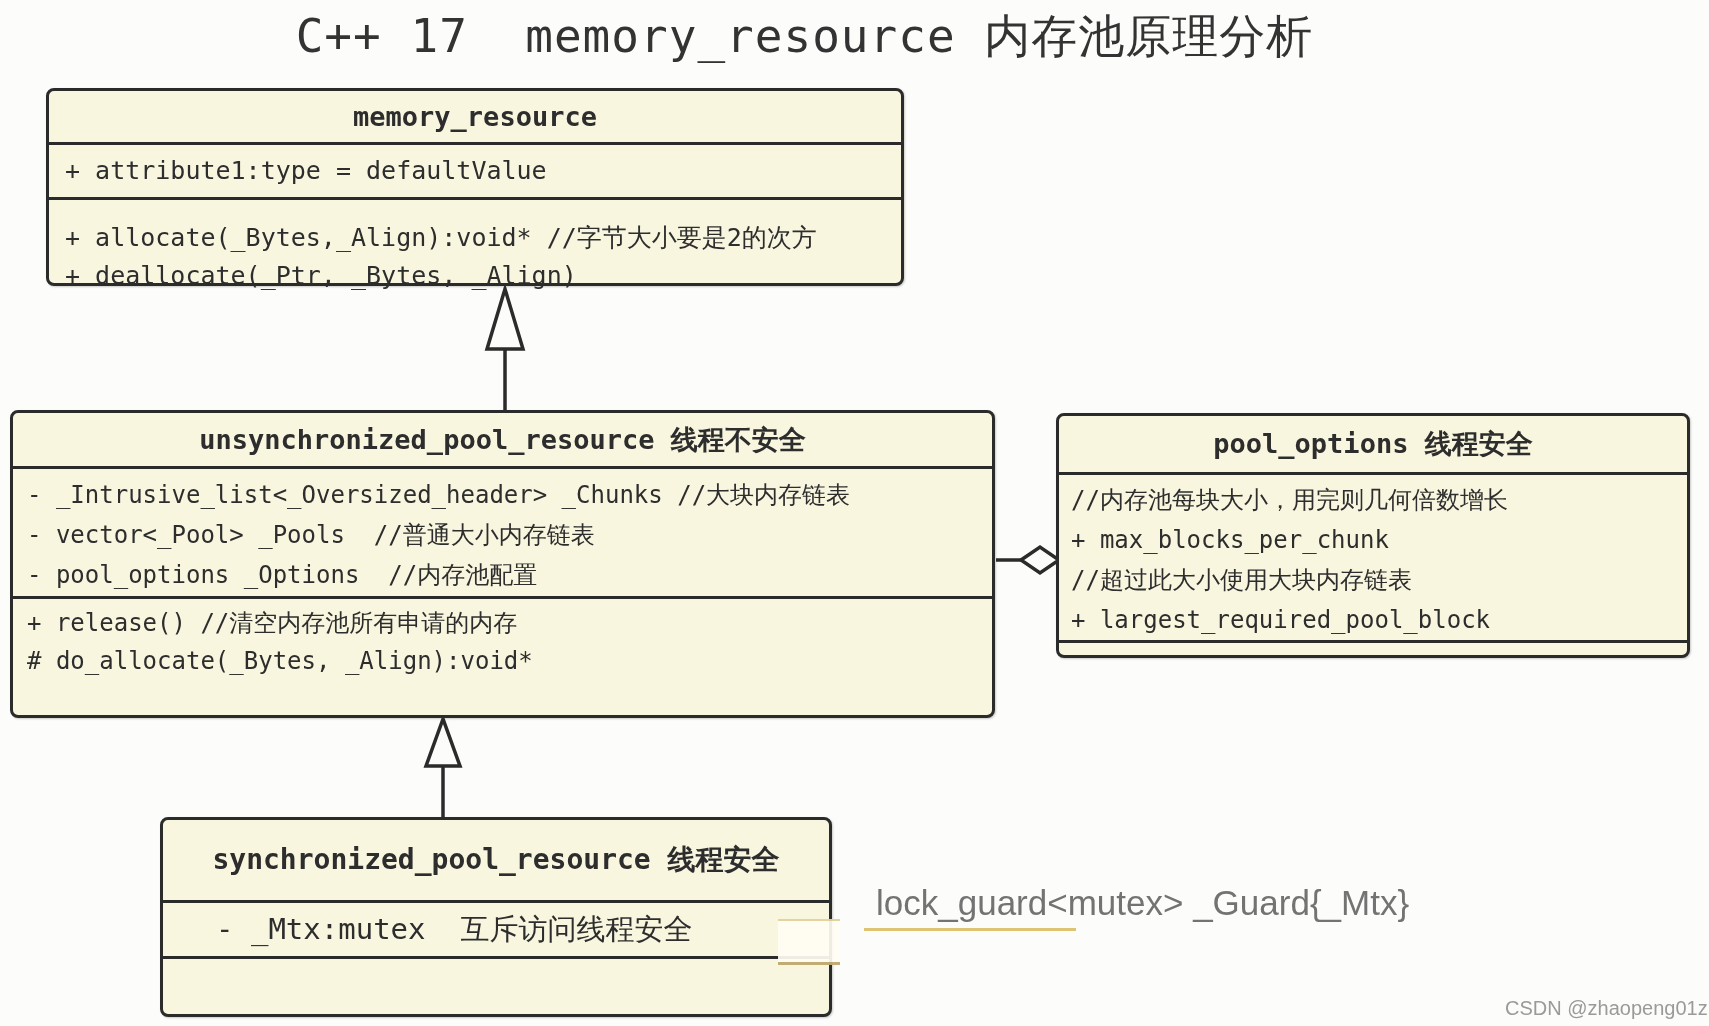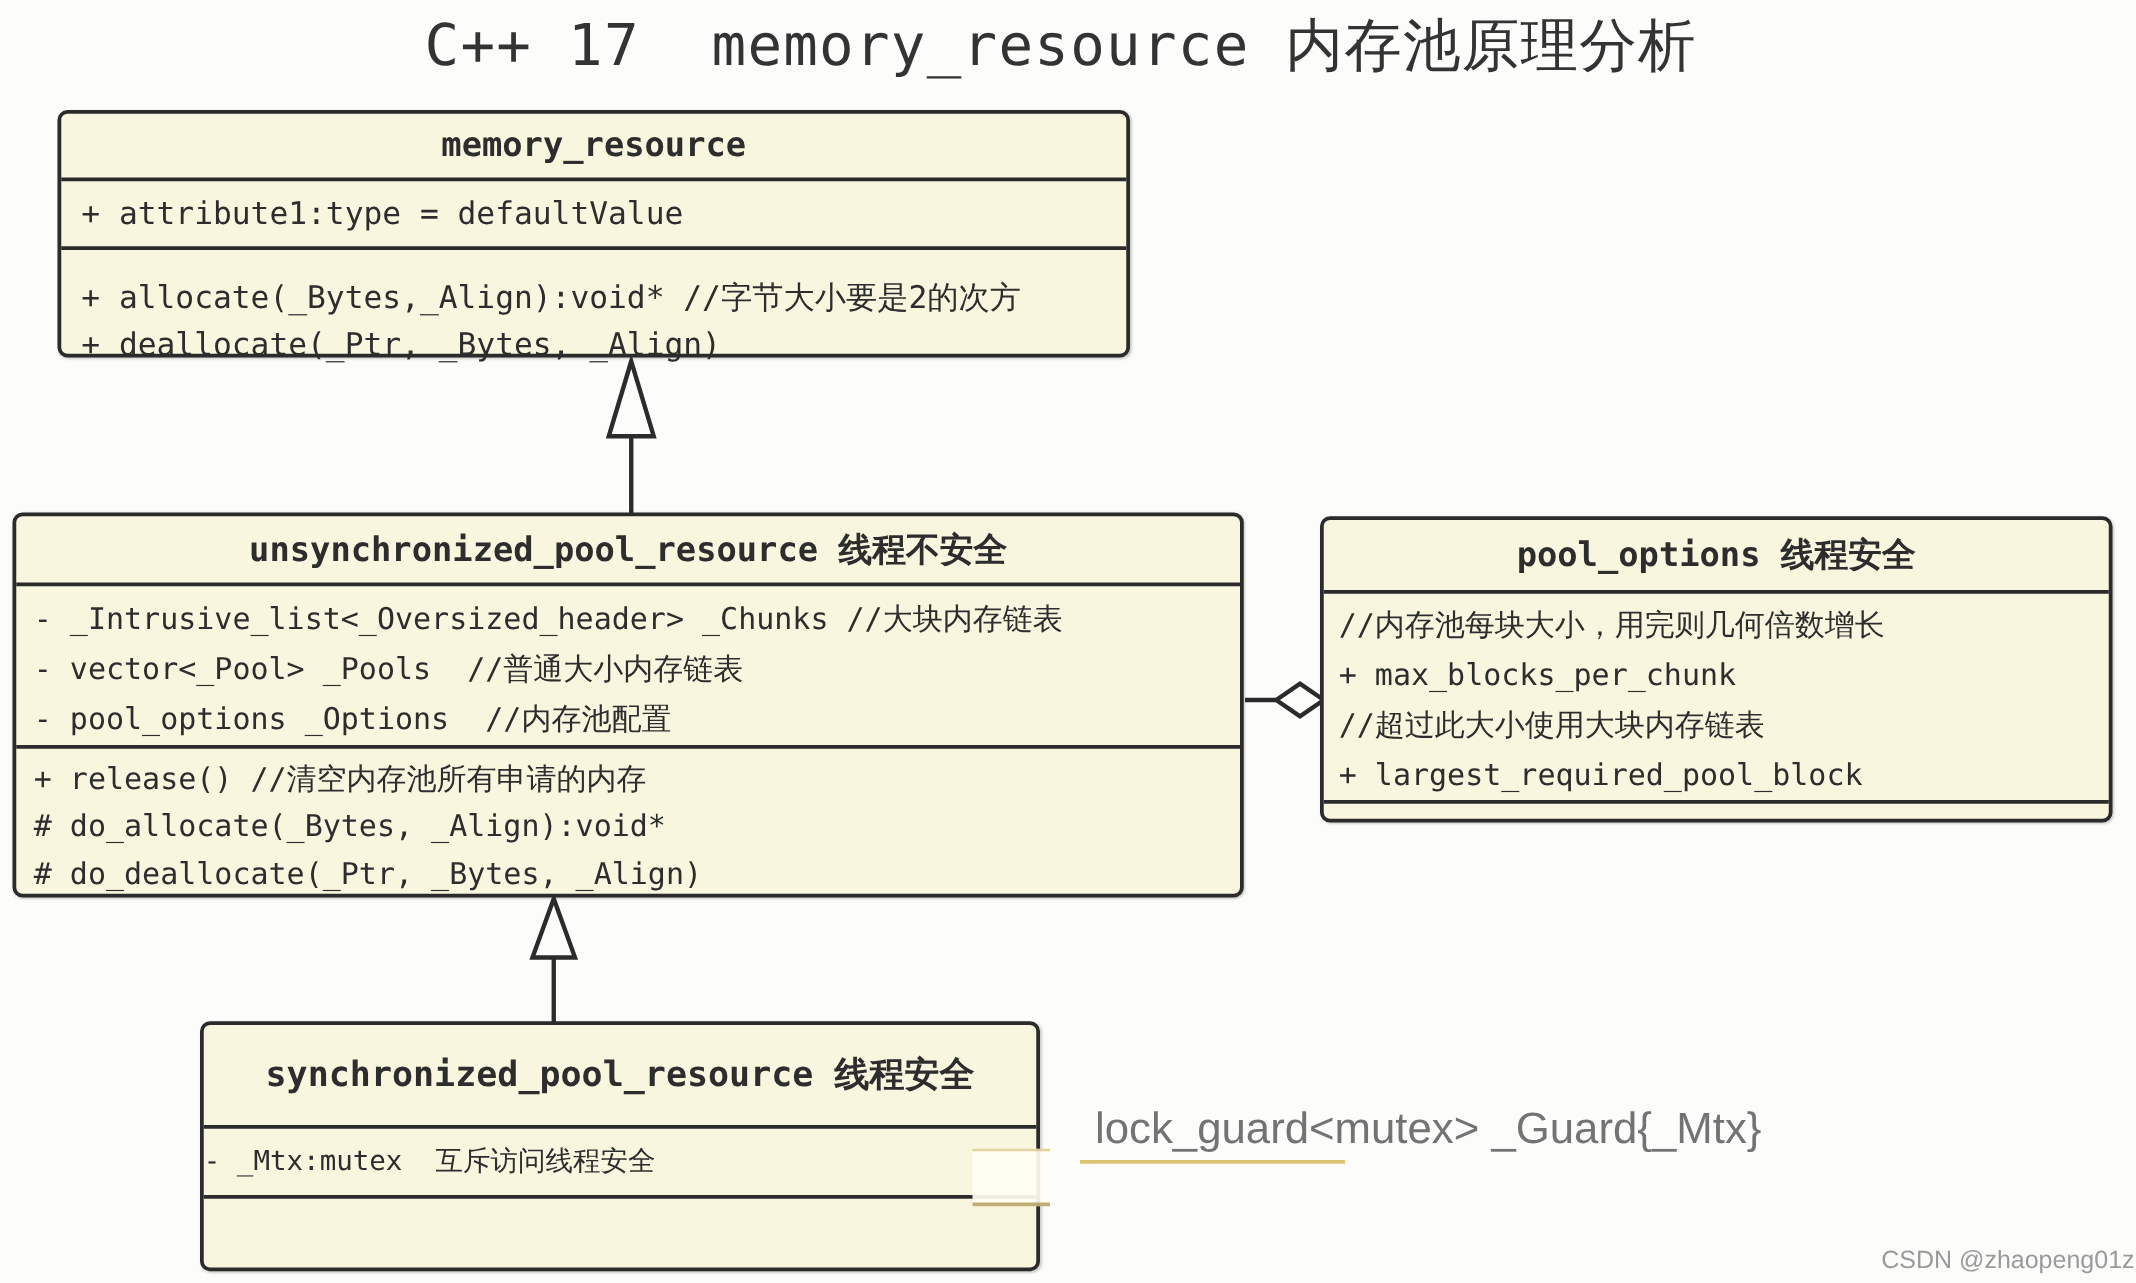--- a/index.html
+++ b/index.html
@@ -5,21 +5,21 @@
   html,body{margin:0;padding:0;}
   body{
     width:1709px;height:1026px;position:relative;overflow:hidden;
     background:#fcfcfb;
     font-family:"DejaVu Sans Mono","DejaVu Sans",monospace;
     color:#2d2d2d;
   }
   .page-title{
     position:absolute;left:0;top:6px;width:1609px;
     text-align:center;font-size:46px;letter-spacing:1px;
-    color:#333;font-weight:500;white-space:pre;margin-left:44px;
+    color:#333;font-weight:500;white-space:pre;
   }
   .uml-box{
     position:absolute;background:#f9f6df;
     border:3px solid #2b2b2b;border-radius:8px;
     box-sizing:border-box;display:flex;flex-direction:column;
     box-shadow:1px 1px 2px rgba(60,60,50,.25);
   }
   .uml-header{
     display:flex;align-items:center;justify-content:center;
     font-weight:bold;flex:0 0 auto;white-space:pre;border-radius:10px;
@@ -43,21 +43,21 @@
   
   #box-pool{left:1056px;top:413px;width:634px;height:245px;}
   #box-pool .uml-header{height:56px;font-size:27px;}
   #box-pool .sec-attrs{flex:1 1 auto;padding-top:5px;}
   #box-pool .sec-attrs .row{line-height:40px;font-size:24px;padding-left:12px;}
   #box-pool .sec-footer{height:16px;}
   
   #box-sync{left:160px;top:817px;width:672px;height:200px;}
   #box-sync .uml-header{height:80px;font-size:28px;}
   #box-sync .sec-attrs{height:56px;}
-  #box-sync .sec-attrs .row{line-height:53px;font-size:22px;}
+  #box-sync .sec-attrs .row{line-height:53px;font-size:29px;padding-left:16px;margin-left:37px;}
   #box-sync .sec-footer{flex:1 1 auto;}
   
   #connectors{position:absolute;left:0;top:0;pointer-events:none;}
   
   .annotation{
     position:absolute;left:862px;top:883px;
     font-family:"Liberation Sans","DejaVu Sans",sans-serif;
     font-size:35px;color:#737373;white-space:pre;margin-left:14px;
   }
   .annotation-underline{
@@ -114,21 +114,20 @@
 <div class="uml-box" id="box-unsync">
   <div class="uml-header">unsynchronized_pool_resource 线程不安全</div>
   <div class="uml-sec sec-attrs">
     <div class="row">- _Intrusive_list&lt;_Oversized_header&gt; _Chunks //大块内存链表</div>
     <div class="row">- vector&lt;_Pool&gt; _Pools  //普通大小内存链表</div>
     <div class="row">- pool_options _Options  //内存池配置</div>
   </div>
   <div class="uml-sec sec-methods">
     <div class="row">+ release() //清空内存池所有申请的内存</div>
     <div class="row"># do_allocate(_Bytes, _Align):void*</div>
-    <div class="row"># do_deallocate(_Ptr, _Bytes, _Align)</div>
   </div>
 </div>
 
 <div class="uml-box" id="box-pool">
   <div class="uml-header">pool_options 线程安全</div>
   <div class="uml-sec sec-attrs">
     <div class="row">//内存池每块大小，用完则几何倍数增长</div>
     <div class="row">+ max_blocks_per_chunk</div>
     <div class="row">//超过此大小使用大块内存链表</div>
     <div class="row">+ largest_required_pool_block</div>

